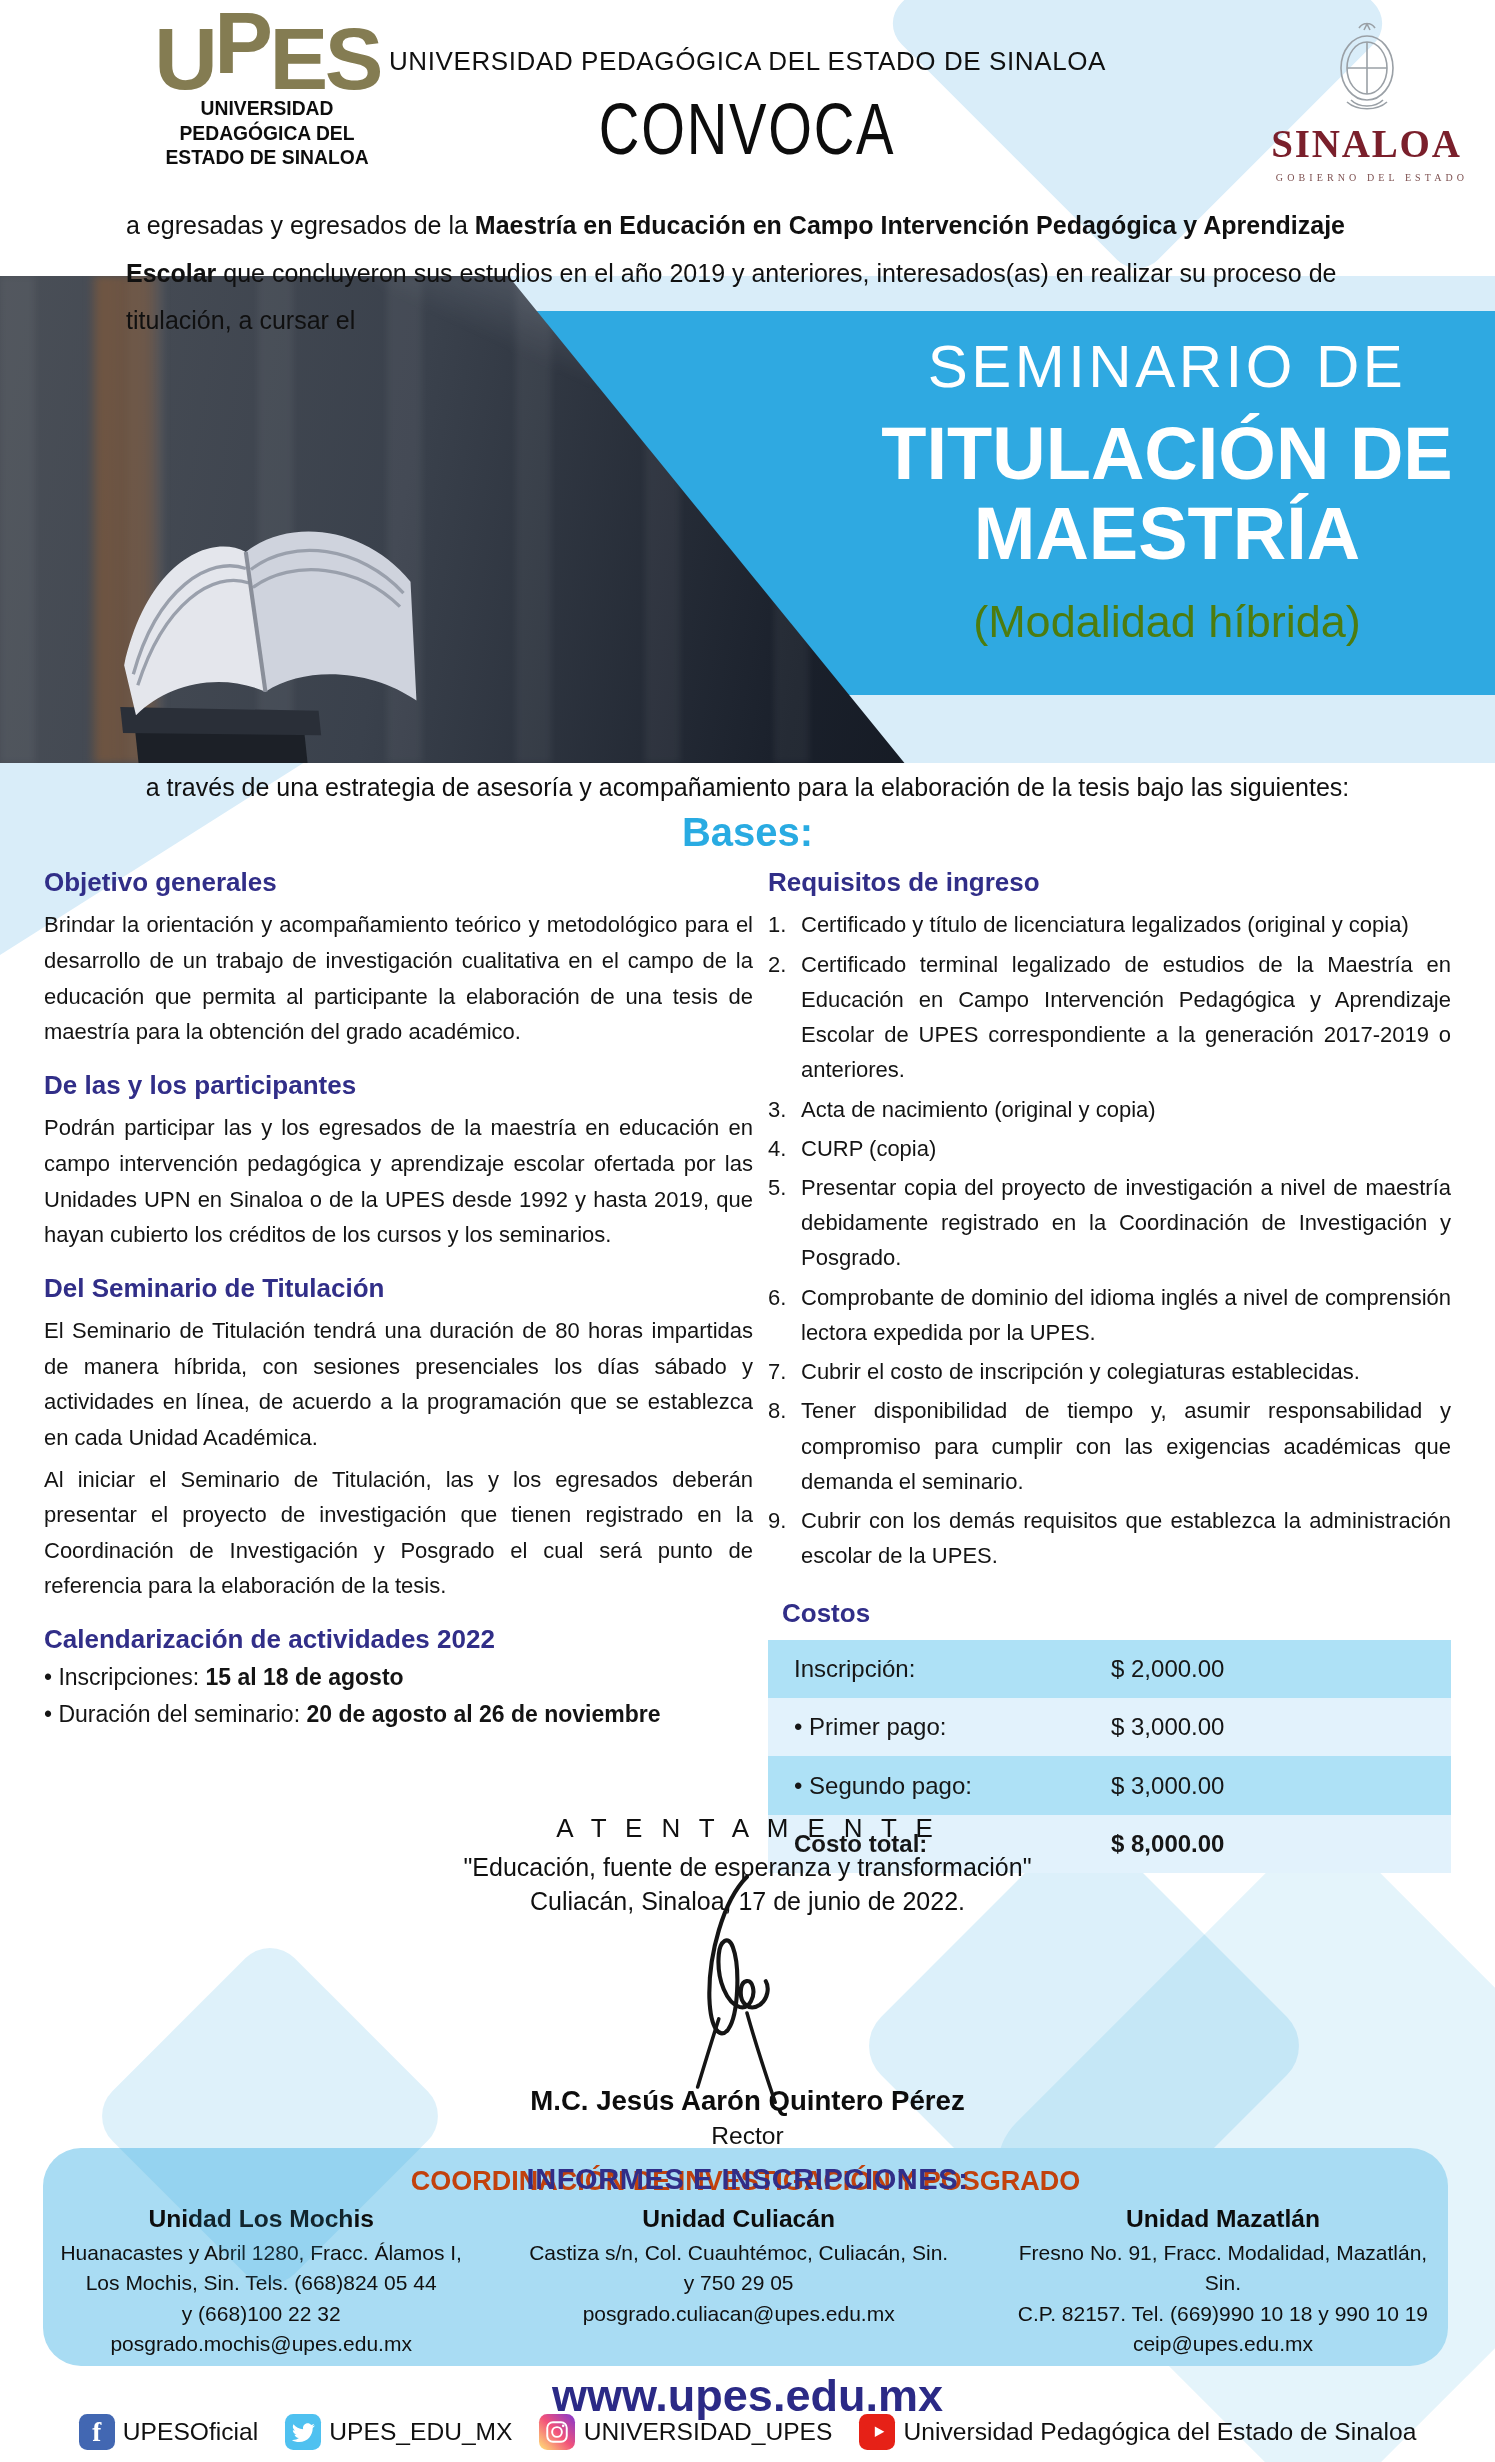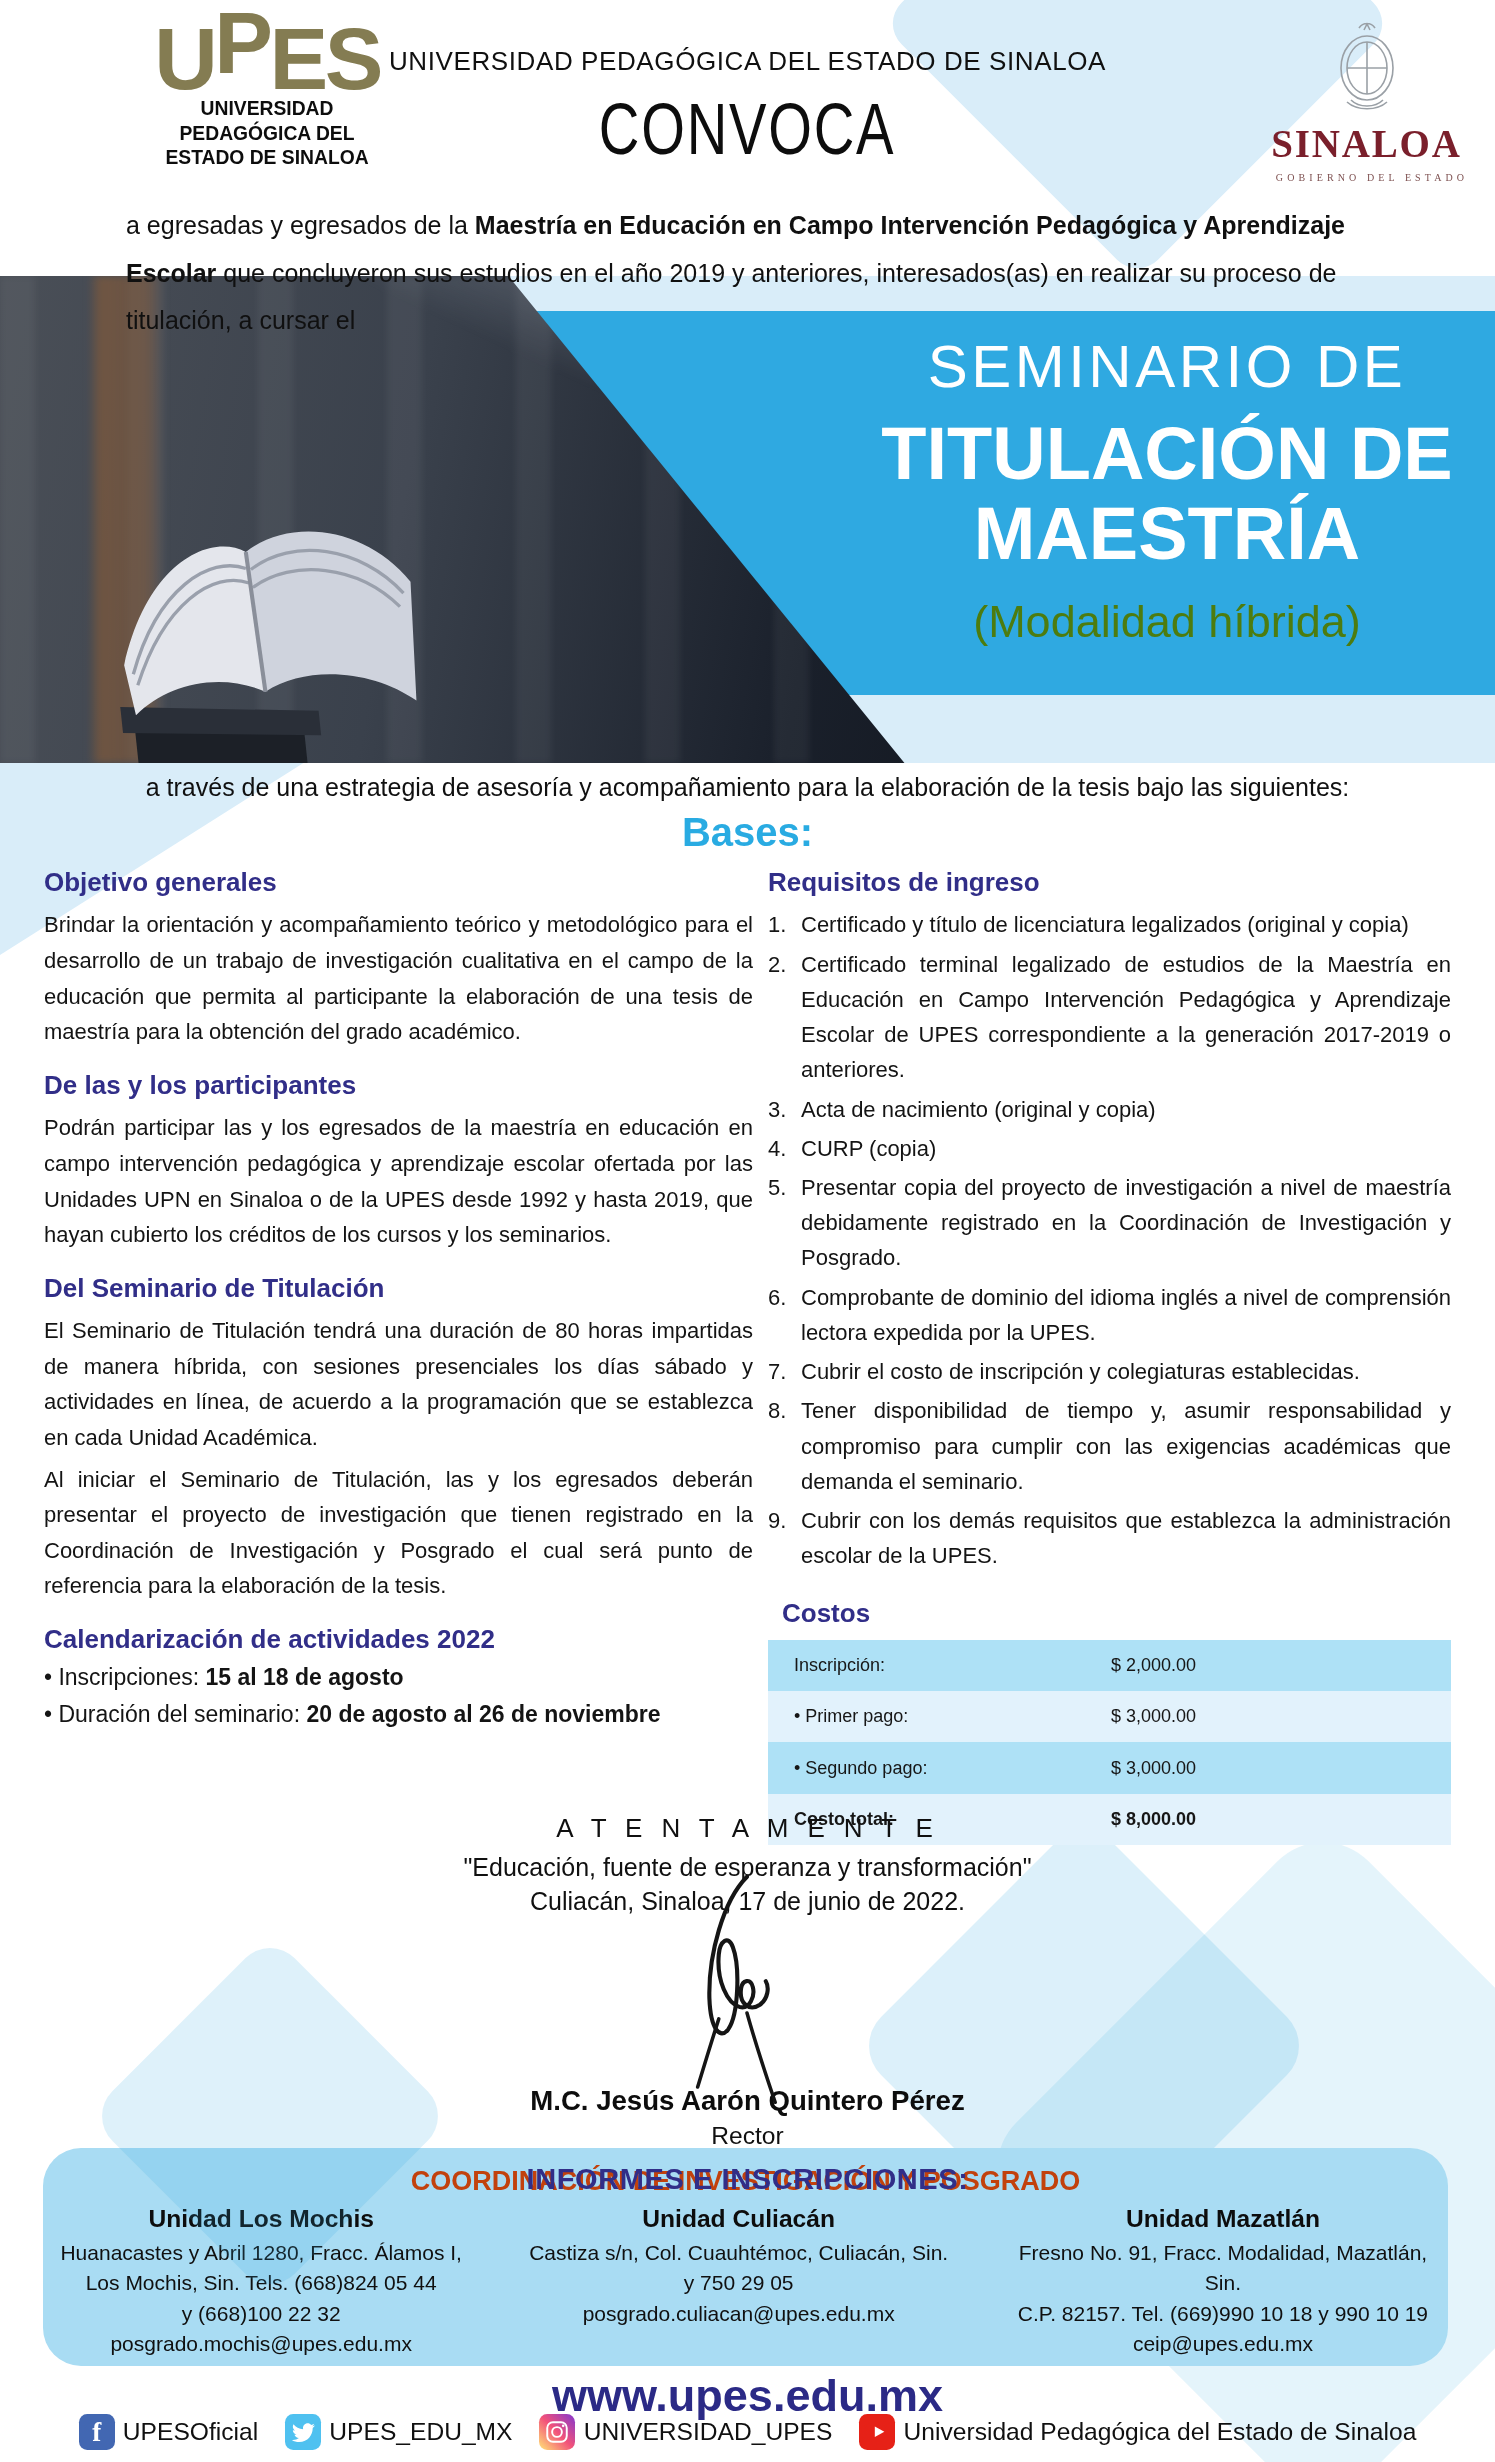--- a/index.html
+++ b/index.html
@@ -66,21 +66,21 @@
   .col h3{font-size:26px;font-weight:700;color:#312E88;margin:20px 0 9.4px 0;}
   .col h3:first-child{margin-top:0;}
   .col p{font-size:22px;line-height:1.62;text-align:justify;margin:0 0 5.9px 0;color:#141414;}
   .cal-item{font-size:23px;margin:9.4px 0;color:#141414;}
   .cal-item .v{font-weight:700;}
   .req{display:flex;font-size:22px;line-height:1.6;margin:4.1px 0;color:#141414;}
   .req .num{flex:none;width:33px;}
   .req .txt{flex:1;text-align:justify;}
   .costos-h{font-size:26px;font-weight:700;color:#312E88;margin:24.6px 0 10.6px 14px;}
   .ctable{width:100%;}
-  .crow{display:flex;padding:15.2px 11.7px 15.2px 26px;font-size:18px;align-items:center;}
+  .crow{display:flex;padding:15.2px 11.7px 15.2px 26px;font-size:24px;align-items:center;}
   .crow .lbl{width:317px;flex:none;}
   .crow .val{flex:1;}
   .row-dark{background:#AEE1F6;}
   .row-light{background:#E2F2FC;}
   .crow.total .lbl,.crow.total .val{font-weight:700;}
 
   
   .closing{position:absolute;left:0;right:0;top:1813px;text-align:center;z-index:3;}
   .atent{font-size:26px;letter-spacing:5.9px;color:#101010;}
   .quote{font-size:25px;margin-top:9.4px;color:#101010;}

